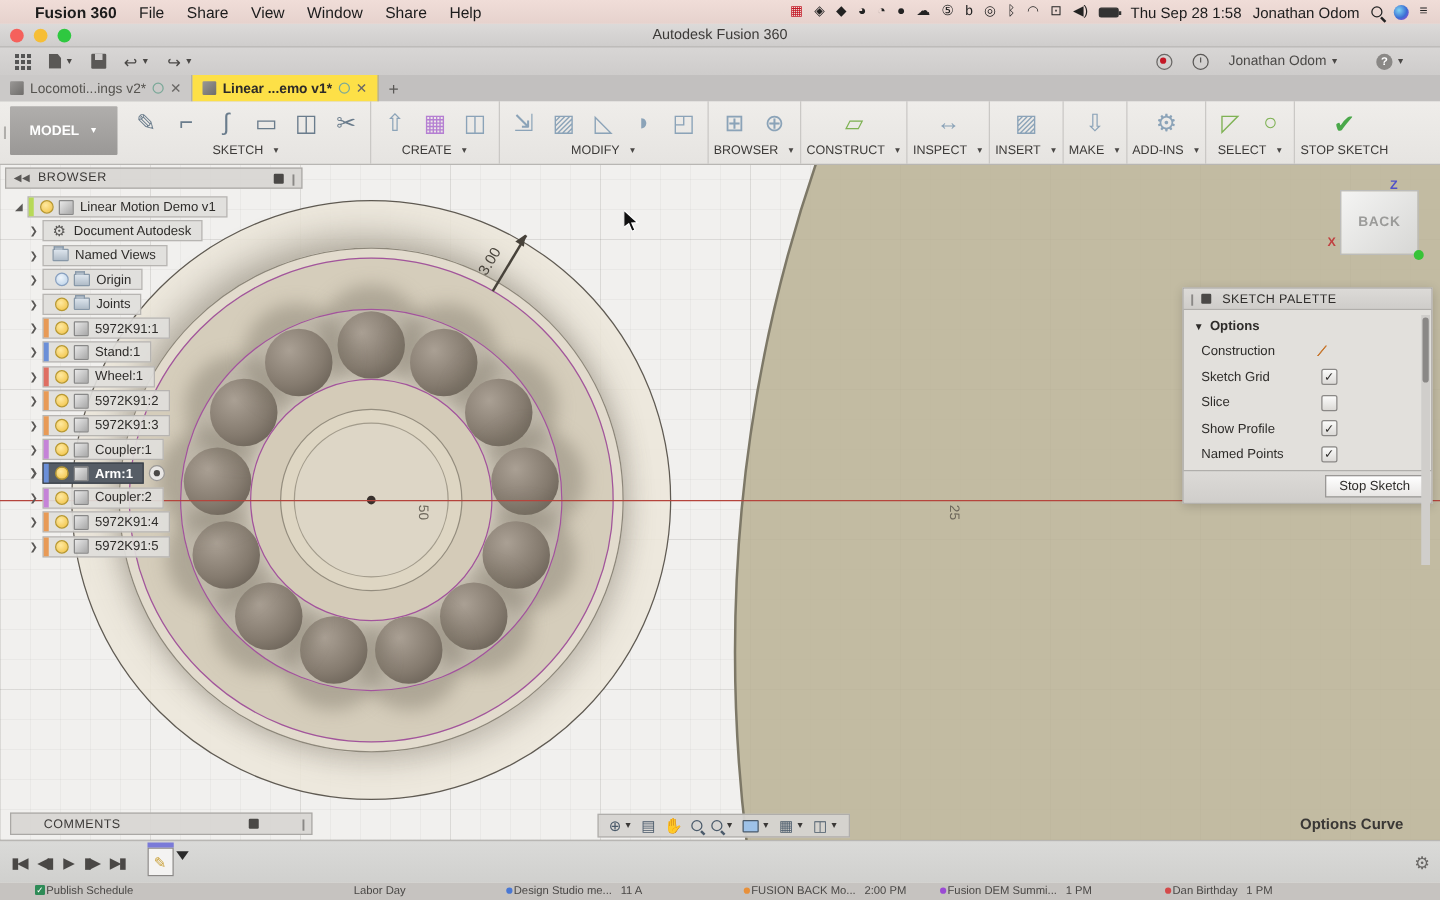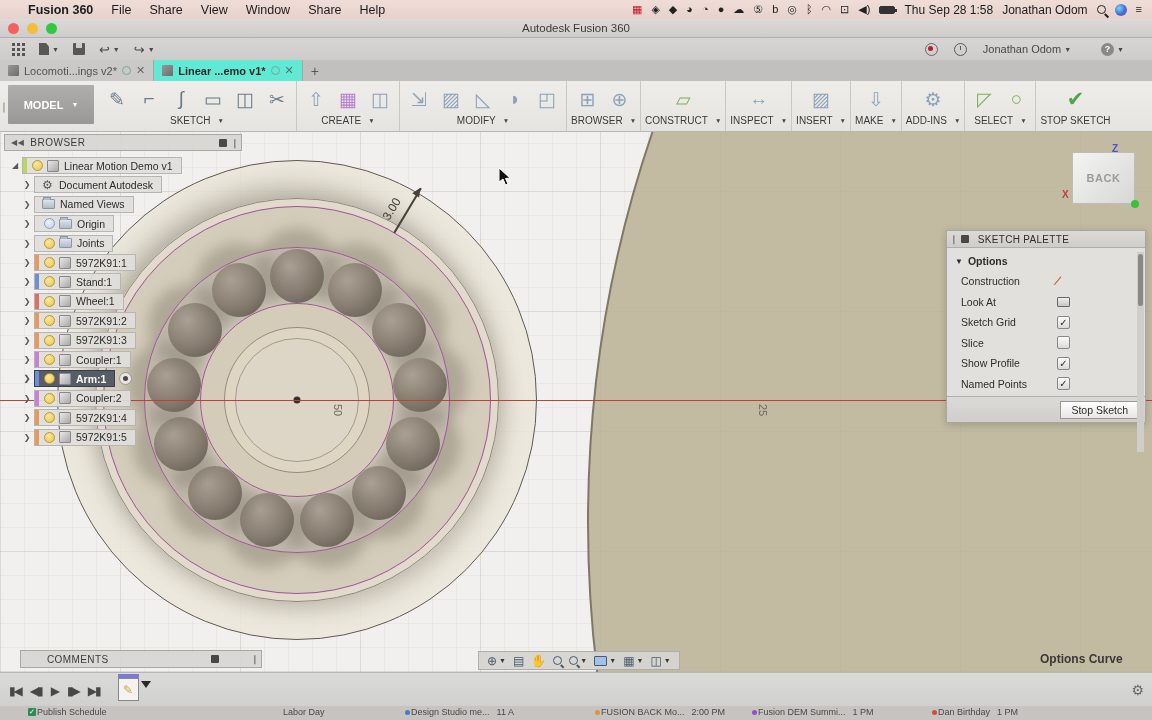--- a/index.html
+++ b/index.html
@@ -49,21 +49,21 @@
   .rec:after { content:""; position:absolute; left:2.5px; top:2.5px; width:5px; height:5px; border-radius:50%; background:#c41826; }
   .clockic { width:13px; height:13px; border:1.5px solid #5a5856; border-radius:50%; position:relative; }
   .clockic:after { content:""; position:absolute; left:5px; top:2px; width:1.5px; height:4px; background:#5a5856; }
   .helpc { width:13px; height:13px; border-radius:50%; background:#8a8886; color:#fff; font-size:9px; font-weight:bold; display:flex; align-items:center; justify-content:center; }
 
   
   .tabbar { position:absolute; left:0; top:60px; width:1152px; height:21px; background:#c2c0bf; display:flex; align-items:flex-end; z-index:48; }
   .dtab { height:21px; display:flex; align-items:center; gap:5px; padding:0 8px; font-size:11px;
     border-right:1px solid #a8a6a5; color:#55534f; background:#cbc9c8; }
   .dtab .cube { width:11px; height:11px; background:linear-gradient(135deg,#9a9896,#6e6c6a); border-radius:1px; }
-  .dtab.active { background:#5eead4; color:#2c2a28; font-weight:bold; }
+  .dtab.active { background:#fde047; color:#2c2a28; font-weight:bold; }
   .tab-sync { width:9px; height:9px; border:1.2px solid #7aa898; border-radius:50%; }
   .tab-x { font-size:11px; color:#6a6866; font-weight:normal; }
   .tab-plus { font-size:14px; color:#5a5856; margin-left:8px; padding-bottom:2px; }
 
   
   .ribbon { position:absolute; left:0; top:81px; width:1152px; height:51px;
     background:linear-gradient(#efedea,#e6e4e1); border-bottom:1px solid #b8b6b3; display:flex; z-index:47; }
   .grip { width:8px; display:flex; align-items:center; justify-content:center; color:#b0aeab; font-size:10px; }
   .model-btn { width:86px; height:39px; margin:4px 4px 0 0; background:linear-gradient(#b0aeac,#9a9896);
     color:#fff; font-size:11px; font-weight:bold; display:flex; align-items:center; justify-content:center; gap:5px; border-radius:1px; }
@@ -175,21 +175,21 @@
   .constr-ic { color:#c87830; font-size:12px; font-style:italic; letter-spacing:-2px; }
   .lookat-ic { width:13px; height:10px; border:1px solid #6a6866; border-radius:1px; background:linear-gradient(#f0efee,#c8c6c4); }
   .pscroll { position:absolute; right:1px; top:4px; width:7px; height:200px; background:#d0cecb; }
   .pscroll .thumb { position:absolute; left:1px; top:2px; width:5px; height:52px; background:#8a8886; border-radius:3px; }
   .pfooter { height:26px; background:linear-gradient(#dcdad7,#d0cecb); border-top:1px solid #b0aeab;
     display:flex; align-items:center; justify-content:flex-end; padding-right:6px; }
   .stopbtn { font-size:10.5px; background:linear-gradient(#ffffff,#e8e6e4); border:1px solid #9a9896;
     padding:2px 10px; color:#2e2c2a; }
 
   
-  .comments { left:20px; top:518px; width:242px; height:18px; z-index:10;
+  .comments { left:8px; top:518px; width:242px; height:18px; z-index:10;
     background:rgba(216,214,211,0.95); border:1px solid #aaa8a5; display:flex; align-items:center; font-size:10px; color:#3c3a38; letter-spacing:0.4px;gap:28px; }
   .comments .lbl { margin-left:26px; }
   .comments .sq { margin-left:auto; width:8px; height:8px; background:#4a4846; border-radius:1px; margin-right:4px; }
   .comments .gripv { color:#8a8886; font-size:9px; margin-right:2px; }
   .navbar { left:478px; top:519px; height:19px; z-index:10; display:flex; align-items:center; gap:7px;
     background:rgba(214,212,209,0.95); border:1px solid #b0aeab; padding:0 8px; }
   .nico { font-size:12px; color:#4a5a6a; display:flex; align-items:center; }
   .nico .ddv { color:#3a3836; margin-left:2px; }
   .nmag { width:9px; height:9px; border:1.5px solid #4a5a6a; border-radius:50%; position:relative; }
   .nmag:after { content:""; position:absolute; left:7px; top:7px; width:4px; height:1.5px; background:#4a5a6a; transform:rotate(45deg); transform-origin:left center; }
@@ -617,23 +617,20 @@
       </div>
       <div class="pbody">
         <div class="psec">
           <span class="tri">▼</span>
             <span>Options</span>
         </div>
         <span id="palette-rows"><div class="prow">
               <span class="plabel">Construction</span>
               <span class="constr-ic ctrl">∕∕∕</span>
             </div><div class="prow">
-              <span class="plabel">Look At</span>
-              <span class="lookat-ic ctrl"></span>
-            </div><div class="prow">
               <span class="plabel">Sketch Grid</span>
               <span class="chk ctrl">✓</span>
             </div><div class="prow">
               <span class="plabel">Slice</span>
               <span class="chk ctrl"></span>
             </div><div class="prow">
               <span class="plabel">Show Profile</span>
               <span class="chk ctrl">✓</span>
             </div><div class="prow">
               <span class="plabel">Named Points</span>

